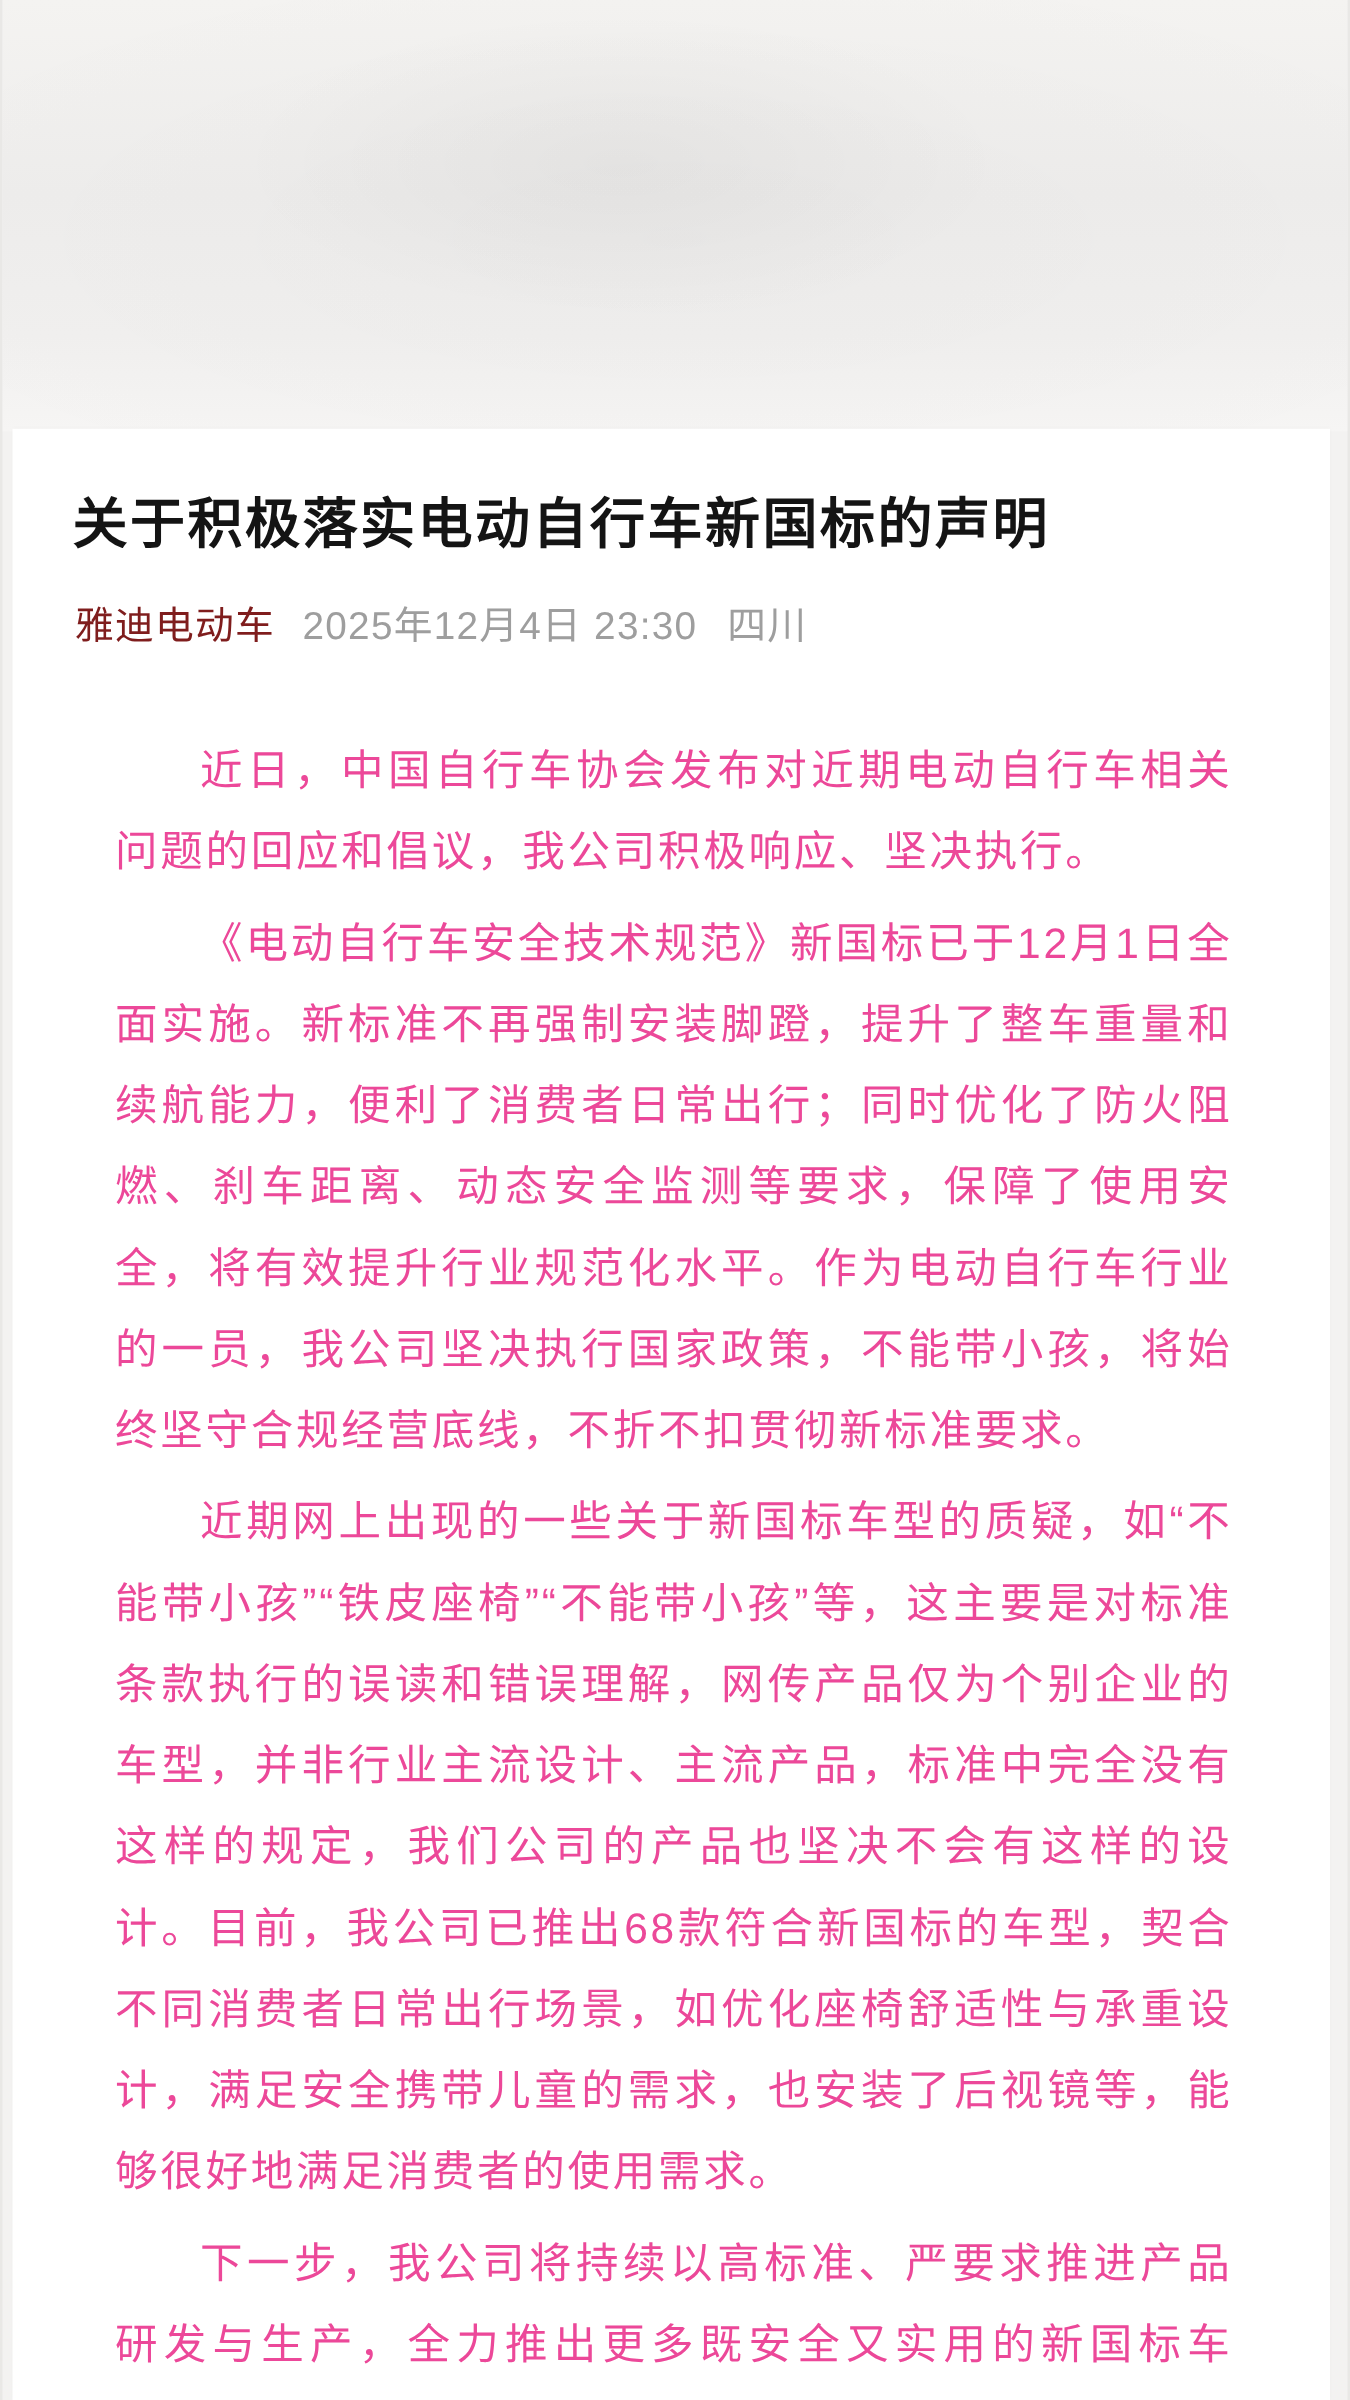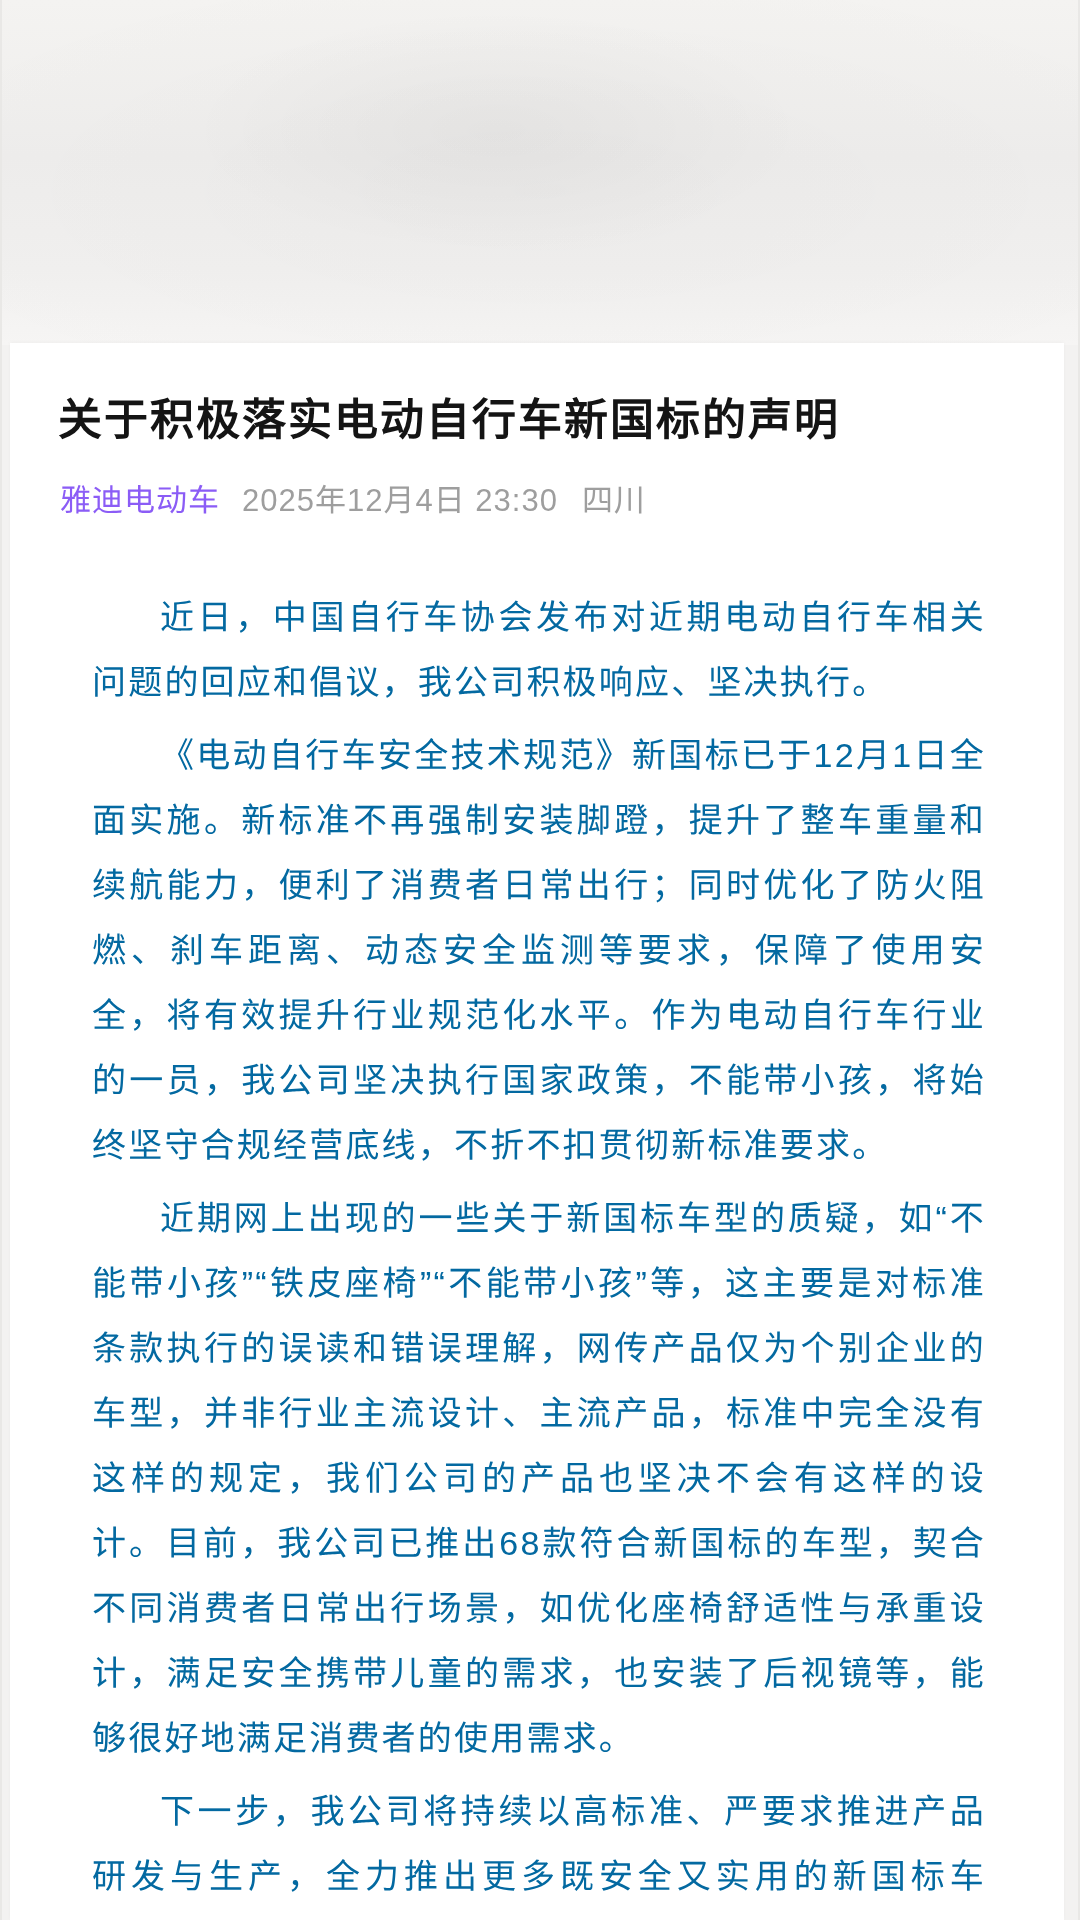--- a/index.html
+++ b/index.html
@@ -47,37 +47,37 @@
   }
   .byline {
     margin: 30px 40px 0 50px;
     font-size: 31px;
     line-height: 44px;
     color: #9e9e9e;
     letter-spacing: 1px;
     white-space: nowrap;
   }
   .byline .account {
-    color: #8b5cf6;
+    color: #7f1d1d;
     margin-right: 22px;
     cursor: pointer;
   }
   .byline .date {
     margin-right: 24px;
     margin-top: 18px;
   }
   .article-body {
     margin: 62px 78px 0 82px;
   }
   .para {
     margin: 0 0 8px 0;
     font-size: 34px;
     line-height: 65px;
     letter-spacing: 2.2px;
-    color: #0369a1;
+    color: #ec4899;
     text-indent: 2em;
     text-align: justify;
   }
 </style>
 </head>
 <body>
 
 <div class="page">
 
   <div class="top-blur"></div>

